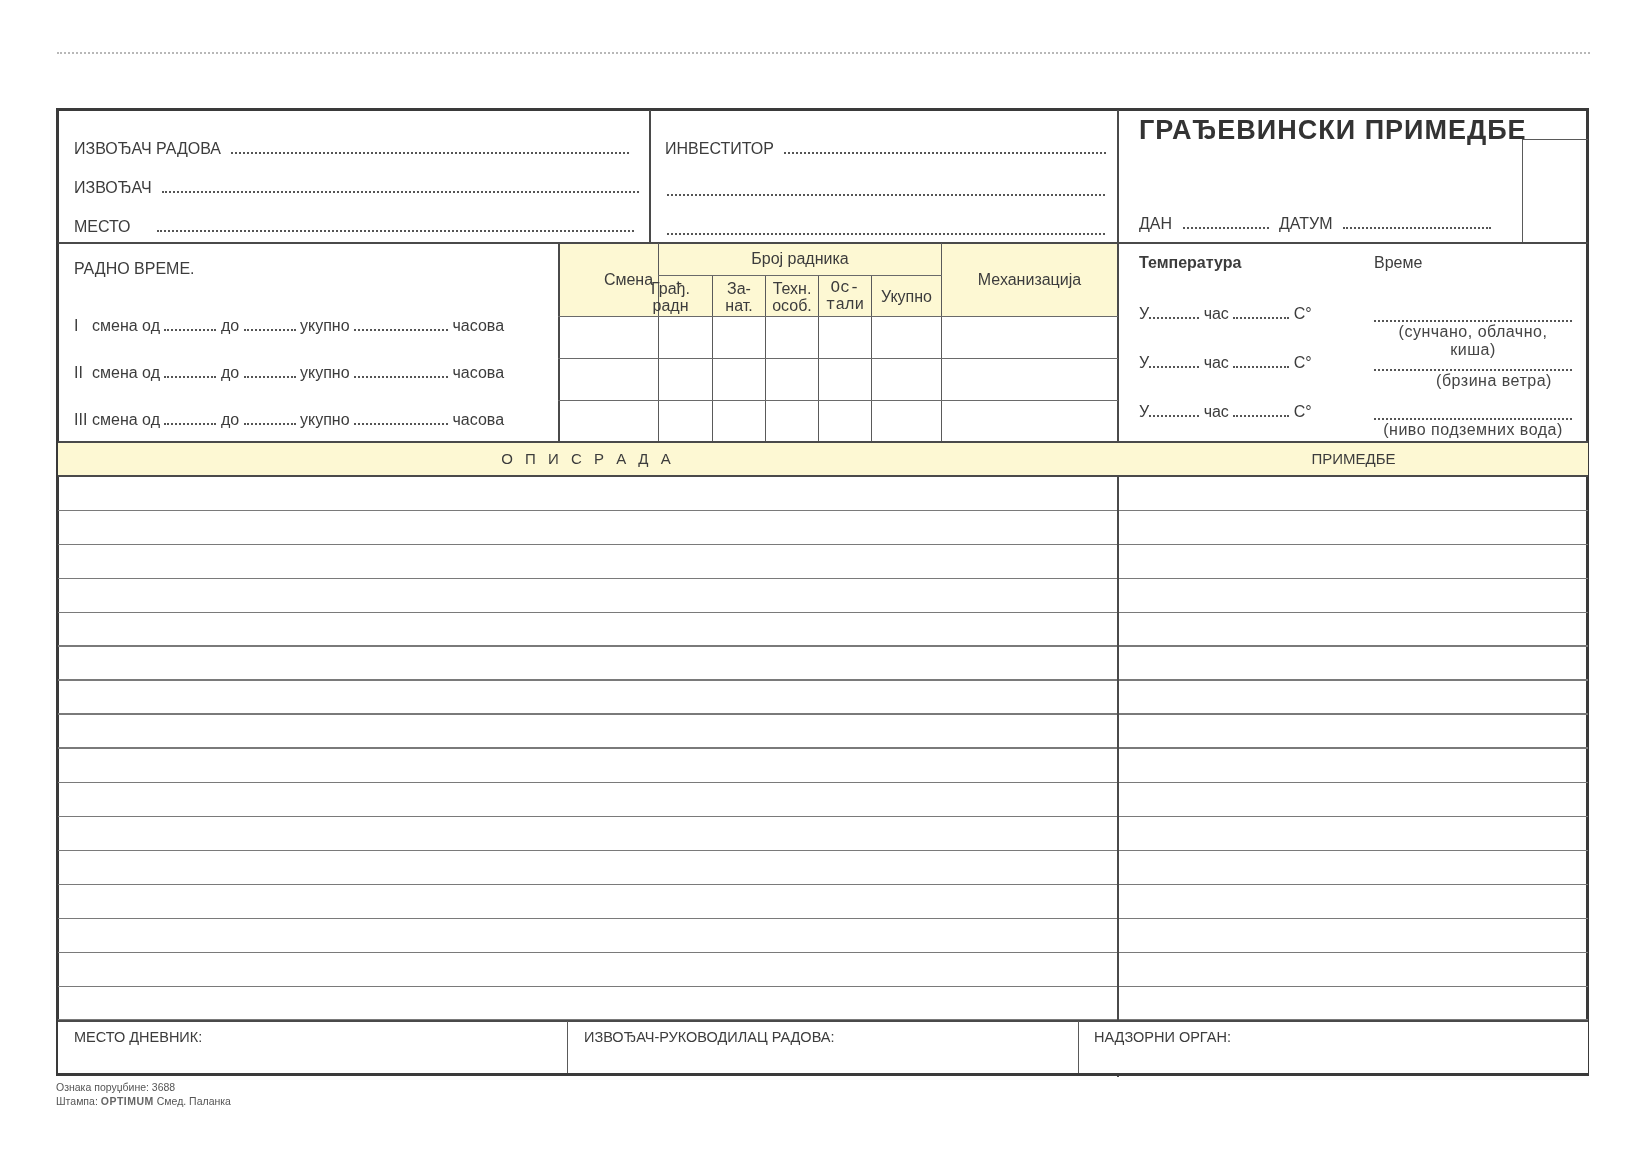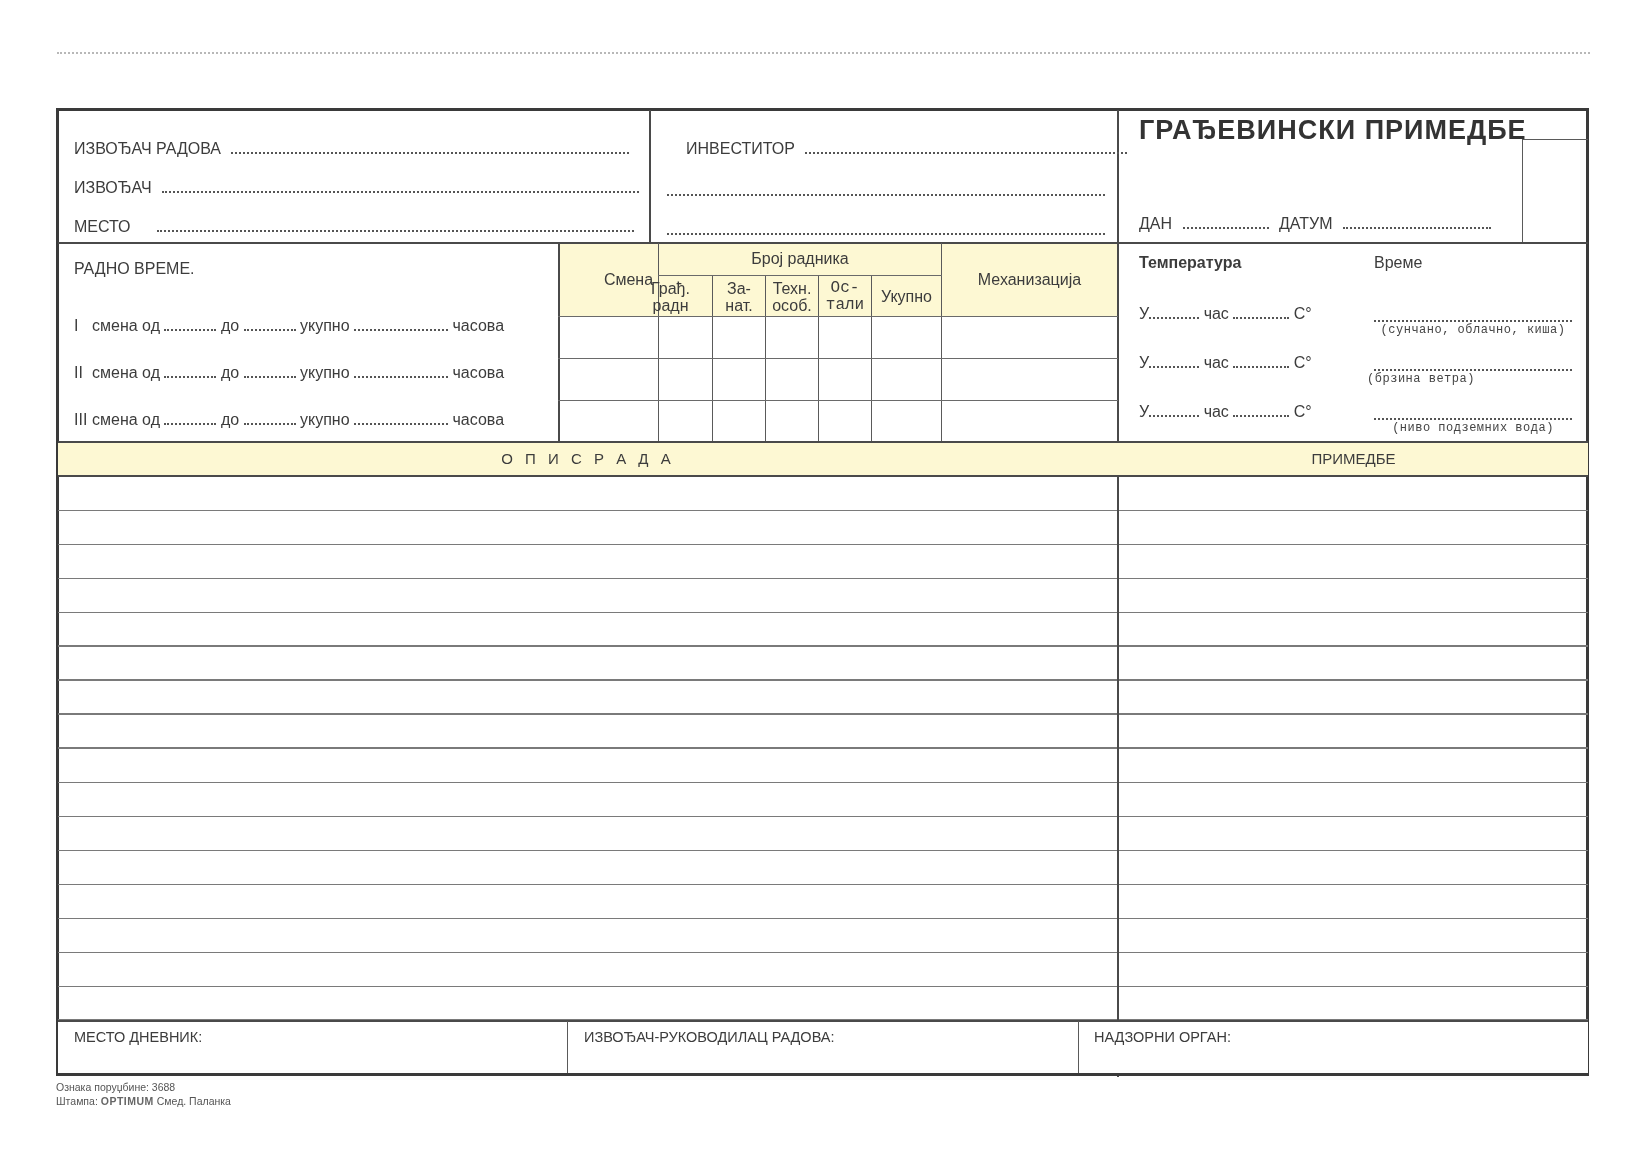--- a/index.html
+++ b/index.html
@@ -9,21 +9,21 @@
   .cut-line { left: 57px; top: 52px; width: 1533px; height: 0; border-top: 2px dotted #b8b8b8; }
   .frame { left: 56px; top: 108px; width: 1533px; height: 968px; border: 3px solid #3a3a3a; box-sizing: border-box; }
   .hline { height: 0; border-top: 2px solid #4a4a4a; }
   .hline.thin { border-top: 1.5px solid #6a6a6a; }
   .vline { width: 0; border-left: 2px solid #4a4a4a; }
   .vline.thin { border-left: 1.5px solid #5a5a5a; }
   .yellow { background: #fdf8d3; }
   .lbl { font-size: 16px; white-space: nowrap; color: #3c3c3c; }
   .dots { display: inline-block; border-bottom: 2px dotted #555; height: 0; vertical-align: baseline; }
   .title { font-size: 27px; font-weight: bold; letter-spacing: 1px; color: #333; }
-  .small { font-size: 12px; letter-spacing: 0.5px; color: #444; font-family: Liberation Mono, monospace; }
+  .small { font-size: 16px; letter-spacing: 0.5px; color: #444; font-family: Liberation Sans, sans-serif; }
   .center { text-align: center; }
   .hdr { font-size: 16px; color: #3c3c3c; line-height: 17px; }
   .foot { font-size: 10.5px; color: #555; }
   .logo { font-weight: bold; letter-spacing: 0.5px; color: #666; }
 </style>
 </head>
 <body>
 
 <div class="abs cut-line"></div>
 
@@ -39,21 +39,21 @@
 </div>
 <div class="abs lbl" style="left:74px; top:179px;">
   <span>ИЗВОЂАЧ</span>
   <span class="dots" style="width:477px; margin-left:6px;"></span>
 </div>
 <div class="abs lbl" style="left:74px; top:218px;">
   <span>МЕСТО</span>
   <span class="dots" style="width:477px; margin-left:22px;"></span>
 </div>
 
-<div class="abs lbl" style="left:686px; top:140px;">
+<div class="abs lbl" style="left:665px; top:140px;">
   <span>ИНВЕСТИТОР</span>
   <span class="dots" style="width:322px; margin-left:6px;"></span>
 </div>
 <div class="abs dots" style="left:667px; top:194px; width:438px;"></div>
 <div class="abs dots" style="left:667px; top:233px; width:438px;"></div>
 
 <div class="abs title" style="left:1139px; top:115px;">ГРАЂЕВИНСКИ ПРИМЕДБЕ</div>
 <div class="abs" style="left:1522px; top:139px; width:66px; height:103px; border-left:1.5px solid #5a5a5a; border-top:1.5px solid #5a5a5a; box-sizing:border-box;"></div>
 <div class="abs lbl" style="left:1139px; top:215px;">
   <span>ДАН</span>
@@ -146,21 +146,21 @@
 <div class="abs lbl" style="left:1139px; top:403px;">
   <span>У</span><span class="dots" style="width:50px;"></span>
   <span>час</span>
   <span class="dots" style="width:56px;"></span>
   <span>C°</span>
 </div>
 
 <div class="abs dots" style="left:1374px; top:320px; width:198px;"></div>
 <div class="abs small center" style="left:1374px; top:323px; width:198px;">(сунчано, облачно, киша)</div>
 <div class="abs dots" style="left:1374px; top:369px; width:198px;"></div>
-<div class="abs small center" style="left:1322px; top:372px; width:198px;">(брзина ветра)</div>
+<div class="abs small center" style="left:1395px; top:372px; width:198px;">(брзина ветра)</div>
 <div class="abs dots" style="left:1374px; top:418px; width:198px;"></div>
 <div class="abs small center" style="left:1374px; top:421px; width:198px;">(ниво подземних вода)</div>
 
 <div class="abs yellow" style="left:58px; top:442px; width:1530px; height:33px;"></div>
 <div class="abs hline" style="left:58px; top:441px; width:1530px;"></div>
 <div class="abs hline" style="left:58px; top:475px; width:1530px;"></div>
 <div class="abs lbl center" style="left:58px; top:450px; width:1060px; letter-spacing:4px; font-size:15px;">О П И С   Р А Д А</div>
 <div class="abs lbl center" style="left:1119px; top:450px; width:469px; font-size:15px;">ПРИМЕДБЕ</div>
 
 <div class="abs" style="left:58px; top:477px; width:1059px; height:544px;">

